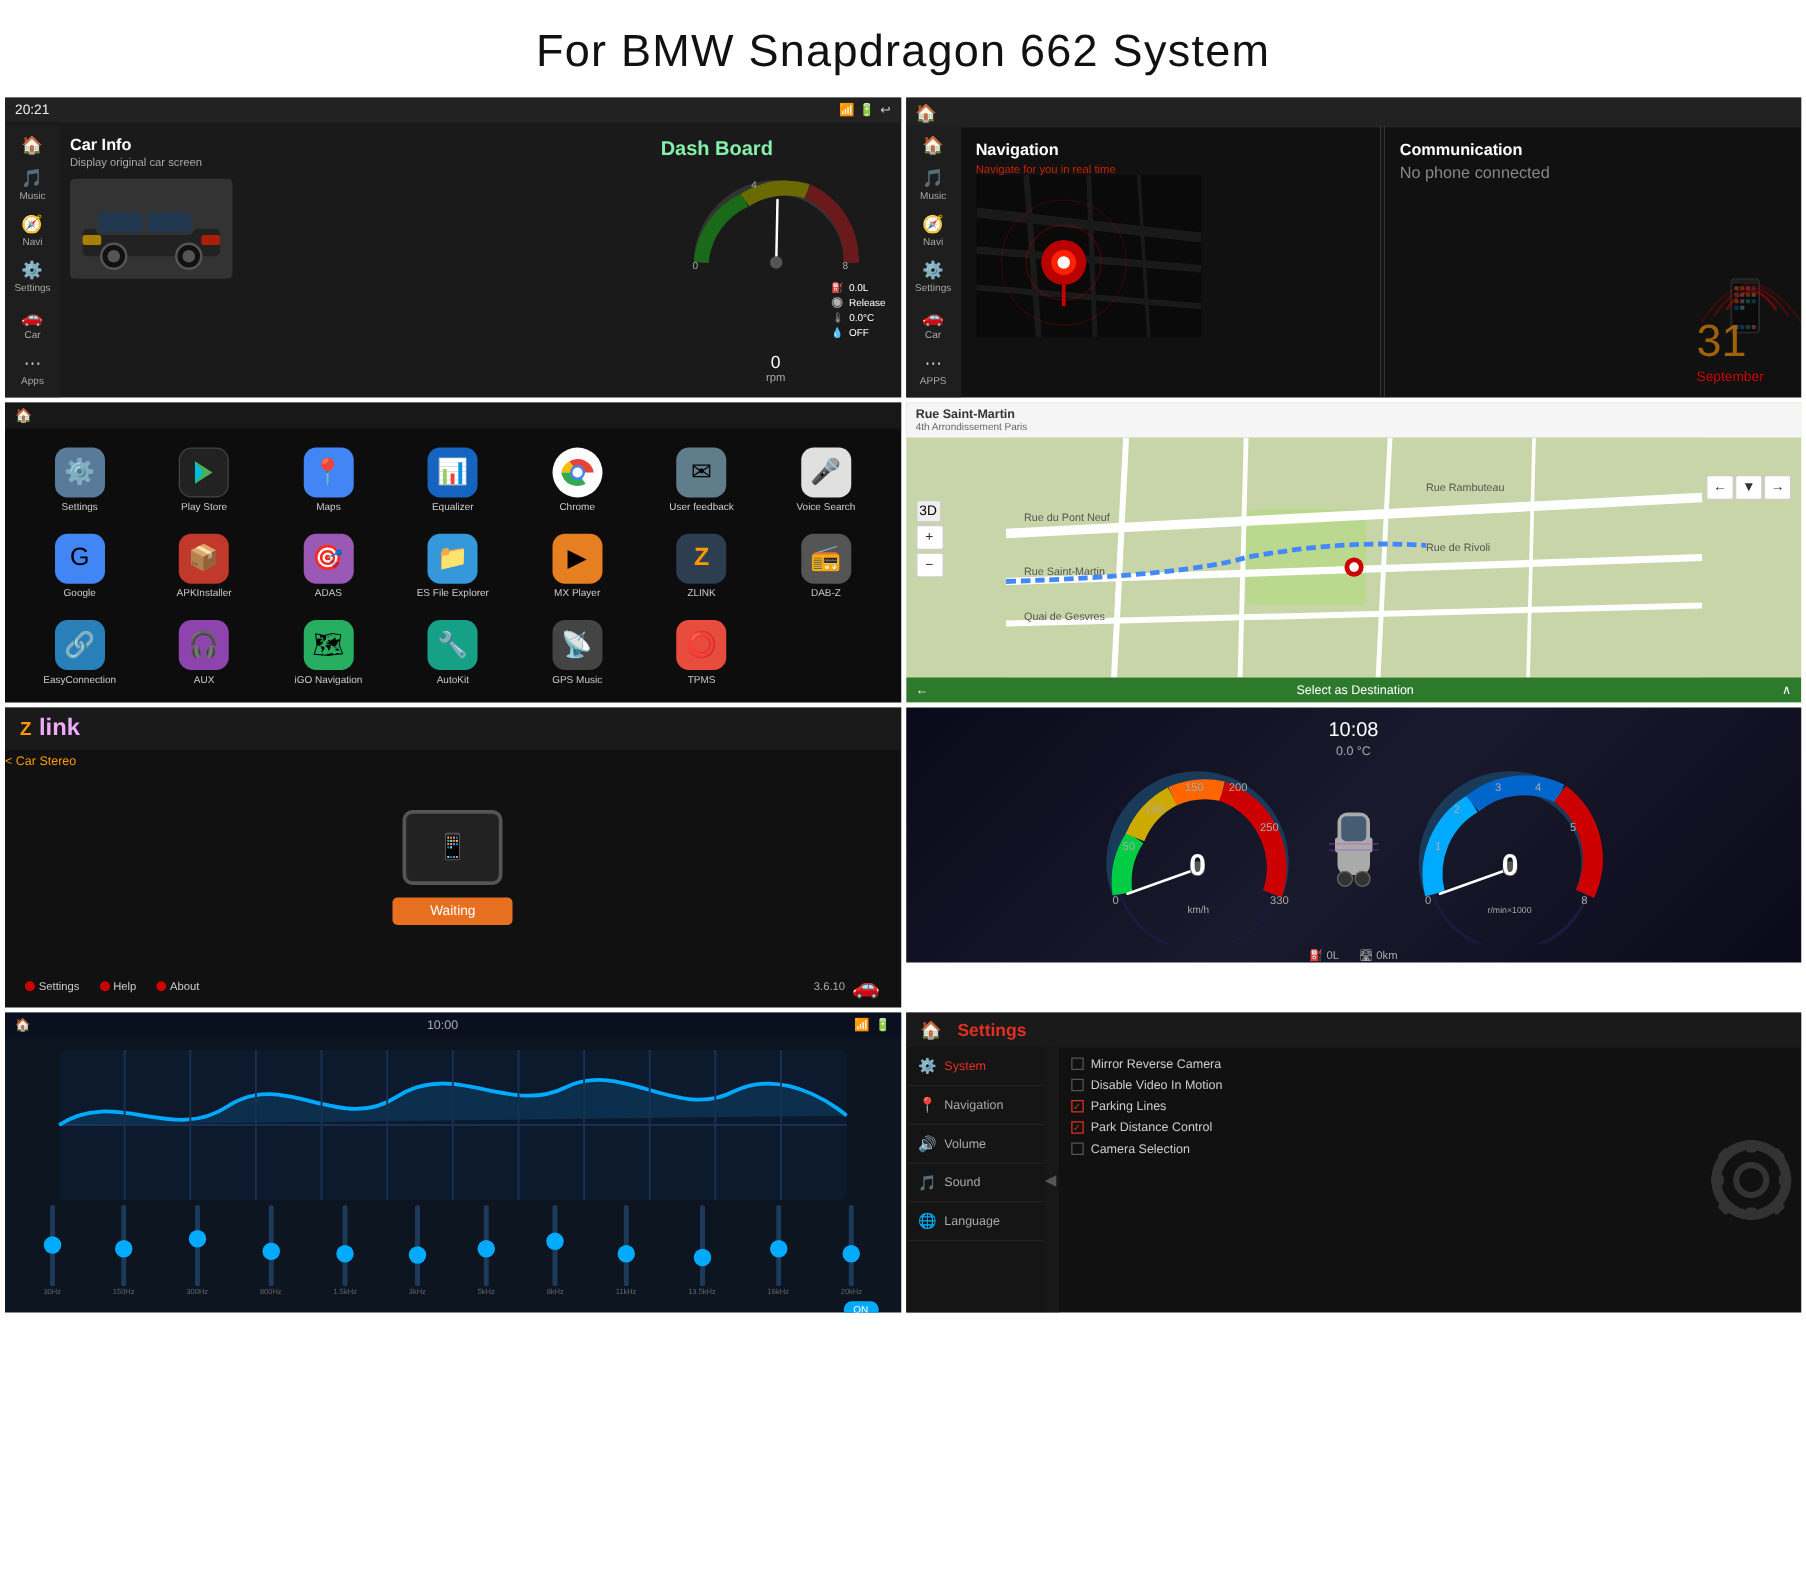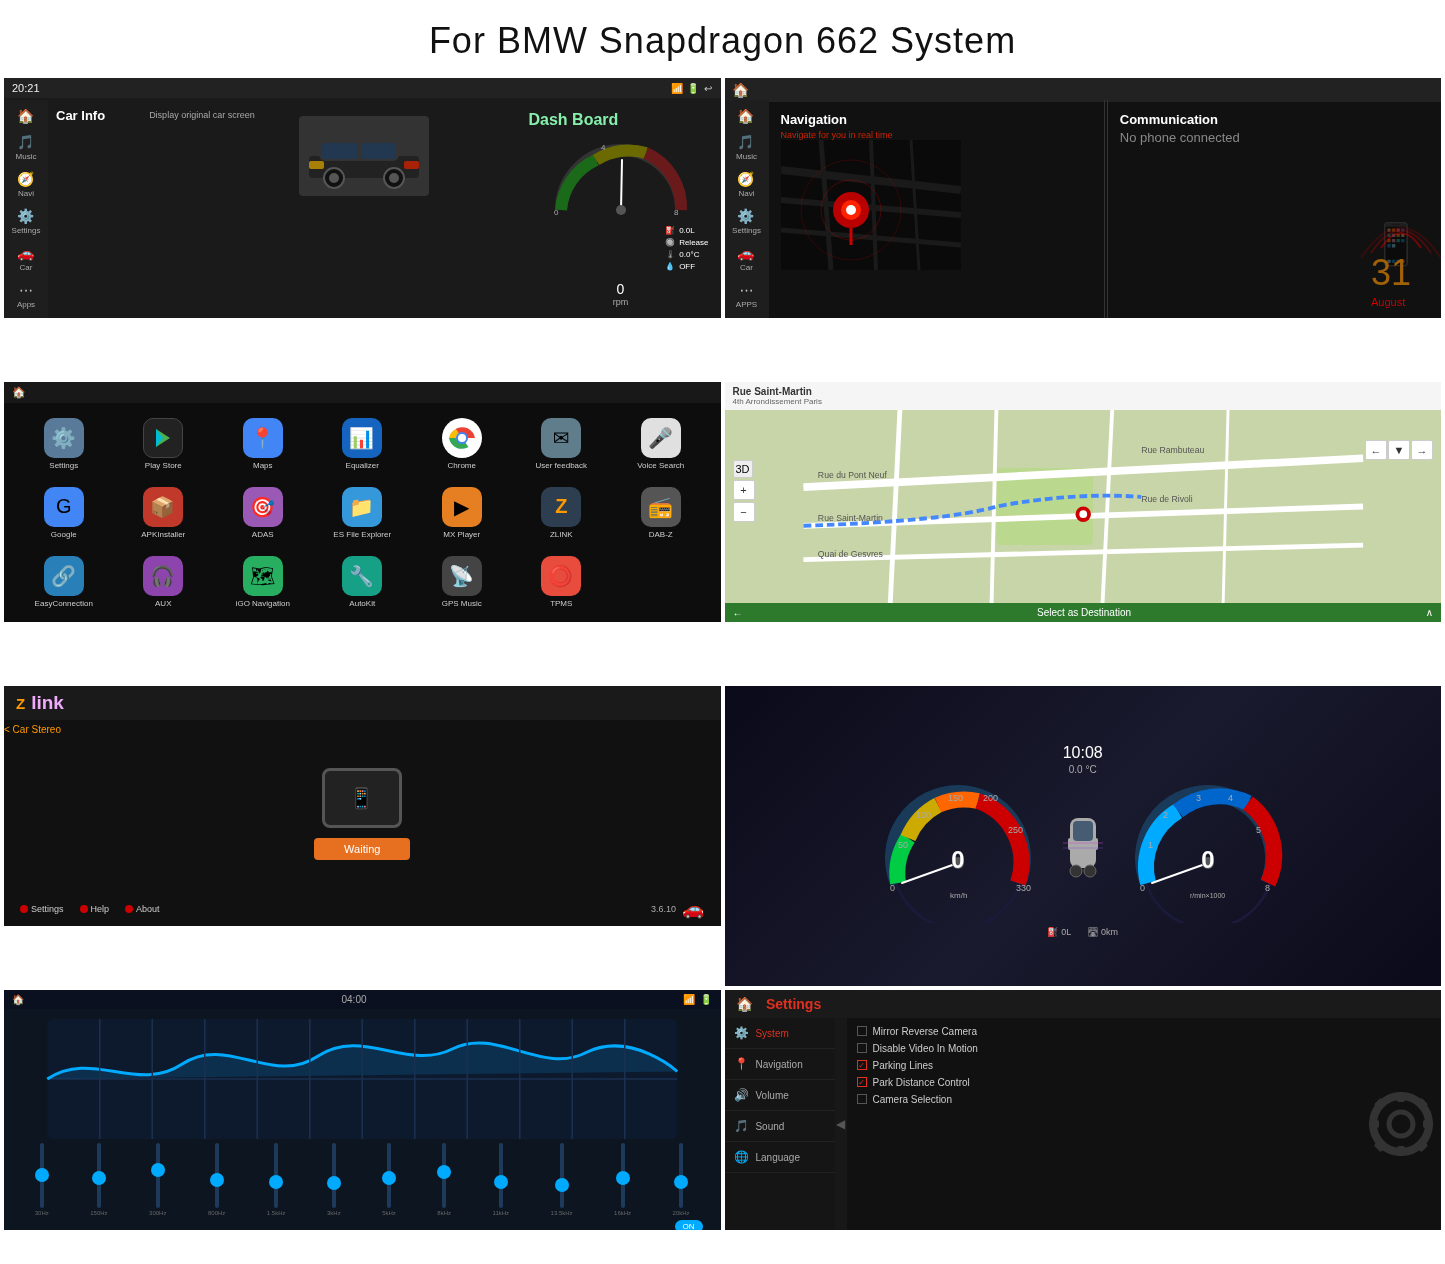--- a/index.html
+++ b/index.html
@@ -74,22 +74,21 @@
     .p1-sidebar-item.active { color: #fff; }
     .p1-content {
       position: absolute;
       left: 44px; top: 22px; right: 0; bottom: 0;
       display: flex;
     }
     .p1-left {
       flex: 1;
       padding: 8px;
       display: flex;
-      flex-direction: row;
-      gap: 44px;
+      flex-direction: column;
     }
     .p1-label { color: #fff; font-size: 13px; font-weight: bold; }
     .p1-sublabel { color: #aaa; font-size: 9px; margin-top: 2px; }
     .p1-car-img {
       width: 130px;
       height: 80px;
       background: #333;
       margin-top: 8px;
       border-radius: 4px;
       display: flex;
@@ -656,21 +655,21 @@
 
         <div style="position:absolute; right:20px; bottom:50px; opacity:0.3; font-size:40px; color:#888;">📱</div>
 
         <svg width="80" height="60" viewBox="0 0 80 60" style="position:absolute;right:0;bottom:60px;">
           <path d="M20 50 Q40 20 60 50" fill="none" stroke="#cc0000" stroke-width="2" opacity="0.5"></path>
           <path d="M10 55 Q40 10 70 55" fill="none" stroke="#cc0000" stroke-width="2" opacity="0.3"></path>
           <path d="M0 60 Q40 0 80 60" fill="none" stroke="#cc0000" stroke-width="2" opacity="0.2"></path>
         </svg>
         <div class="comm-date" style="position:absolute;bottom:10px;right:30px;">
           <div class="comm-date-num">31</div>
-          <div class="comm-date-month">August</div>
+          <div class="comm-date-month">September</div>
         </div>
       </div>
     </div>
   </div>
 
   <div class="panel p3" style="height:240px;">
     <div class="p3-topbar">
       <span>🏠</span>
     </div>
     <div class="p3-content">
@@ -856,21 +855,21 @@
           <span>About</span>
         </div>
       </div>
       <div style="display:flex; align-items:center; gap:6px;">
         <span class="p5-version">3.6.10</span>
         <span class="p5-ca-logo">🚗</span>
       </div>
     </div>
   </div>
 
-  <div class="panel p6" style="height:300px;">
+  <div class="panel p6" style="height:204px;">
     <div style="text-align:center; padding-top:8px;">
       <div class="p6-time">10:08</div>
       <div class="p6-temp">0.0 °C</div>
     </div>
     <div class="p6-gauges">
 
       <div class="speedometer">
         <svg class="speed-svg" viewBox="0 0 160 140">
 
           <circle cx="80" cy="80" r="65" fill="none" stroke="#1a1a3a" stroke-width="3"></circle>
@@ -942,21 +941,21 @@
       <div class="p6-fuel-item">
         <span>🛣</span>
         <span>0km</span>
       </div>
     </div>
   </div>
 
   <div class="panel p7" style="height:240px;">
     <div class="p7-topbar">
       <span>🏠</span>
-      <span>04:00</span>
+      <span>10:00</span>
       <div style="display:flex;gap:4px;">
         <span>📶</span>
         <span>🔋</span>
       </div>
     </div>
     <div class="p7-content">
       <div class="p7-eq">
 
         <div class="eq-canvas">
           <svg width="100%" height="100%" viewBox="0 0 420 80">

